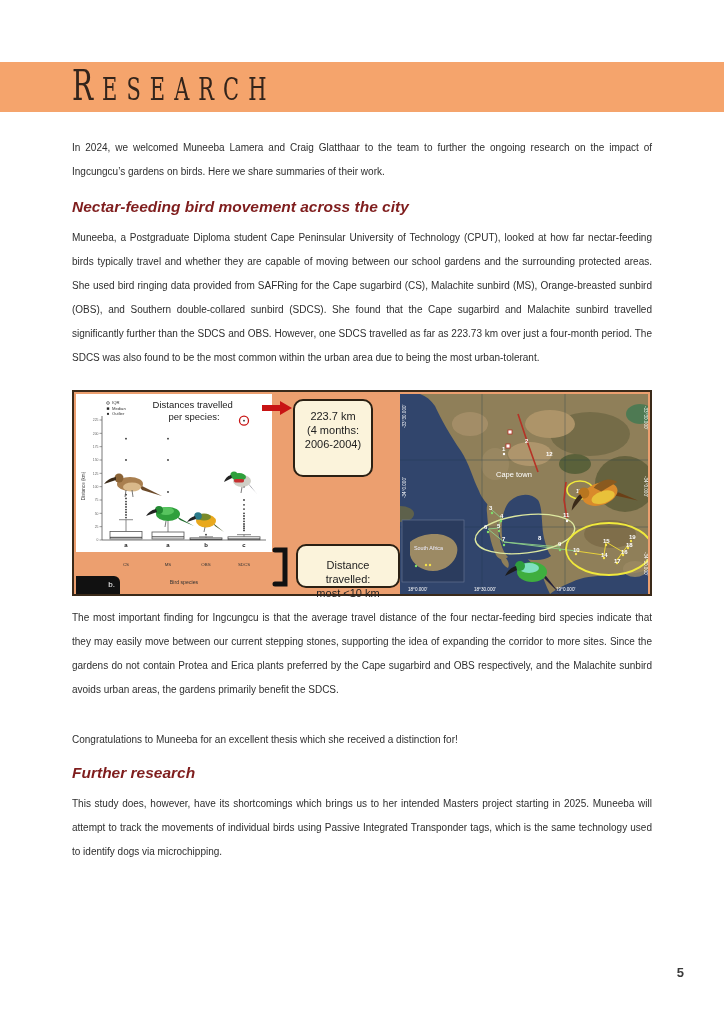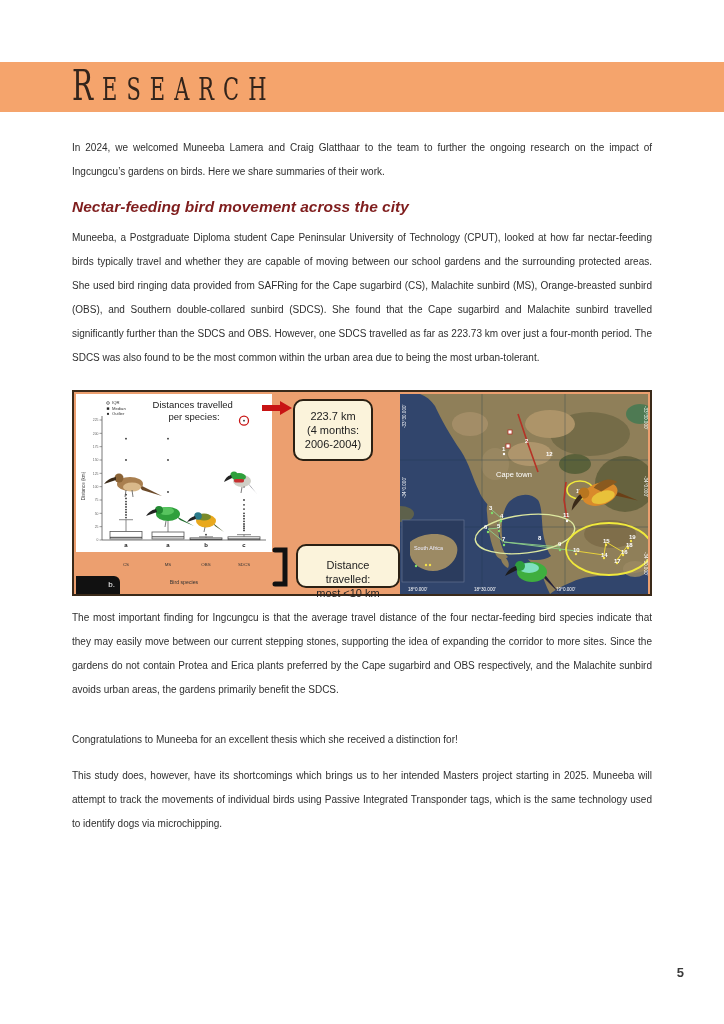--- a/index.html
+++ b/index.html
@@ -16,21 +16,21 @@
   .para{font-size:10px;line-height:24px;text-align:justify;margin:0 0 12px 0;}
   .para.first{margin-top:24px;}
   .subhead{font-size:15.5px;font-weight:bold;font-style:italic;margin:14px 0 10px 0;color:#7f1d1d;}
   
   .figure{position:relative;width:580px;height:206px;margin:20px 0 10px 0;
           background:#EC9F6F;border:2px solid #3a2a1a;box-sizing:border-box;}
   .panel-box{position:absolute;left:2px;top:2px;width:196px;height:158px;background:#ffffff;}
   .plot-svg{position:absolute;left:2px;top:2px;width:196px;height:200px;}
   .callout{position:absolute;background:#FBF3DB;border:2px solid #2b2013;border-radius:10px;
            text-align:center;font-size:11px;line-height:14px;color:#222;padding:5px 6px;box-sizing:border-box;}
-  .callout-top{left:219px;top:7px;width:80px;height:62px;padding-top:8px;}
+  .callout-top{left:219px;top:7px;width:80px;height:78px;padding-top:8px;}
   .callout-bottom{left:222px;top:152px;width:104px;height:44px;padding-top:12px;}
   .arrow-wrap{position:absolute;left:188px;top:6px;width:32px;height:20px;}
   .bracket-wrap{position:absolute;left:198px;top:154px;width:18px;height:42px;}
   .map-wrap{position:absolute;right:2px;top:2px;width:248px;height:200px;}
   .panel-tab{position:absolute;left:2px;bottom:0;width:44px;height:18px;background:#111;
              border-radius:0 6px 0 0;color:#fff;font-size:8px;text-align:right;
              line-height:18px;padding-right:5px;box-sizing:border-box;}
   .pagenum{position:absolute;right:40px;bottom:44px;font-size:13px;font-weight:bold;color:#3a3a3a;}
 </style>
 </head>
@@ -342,17 +342,18 @@
             <path d="M-16,-6 C-22,-4 -25,0 -27,4 L-15,-2 Z" fill="#1c1c1c"></path>
           </g>
         </svg>
       </div>
 
       <div class="panel-tab">b.</div>
     </div>
 
     <p class="para">The most important finding for Ingcungcu is that the average travel distance of the four nectar-feeding bird species indicate that they may easily move between our current stepping stones, supporting the idea of expanding the corridor to more sites. Since the gardens do not contain Protea and Erica plants preferred by the Cape sugarbird and OBS respectively, and the Malachite sunbird avoids urban areas, the gardens primarily benefit the SDCS.</p>
     <p class="para" style="margin-top:26px;">Congratulations to Muneeba for an excellent thesis which she received a distinction for!</p>
+    <div class="subhead" style="margin-top:6px;">Further research</div>
     <p class="para">This study does, however, have its shortcomings which brings us to her intended Masters project starting in 2025. Muneeba will attempt to track the movements of individual birds using Passive Integrated Transponder tags, which is the same technology used to identify dogs via microchipping.</p>
   </div>
 
   <div class="pagenum">5</div>
 </div>
 
 </body></html>

